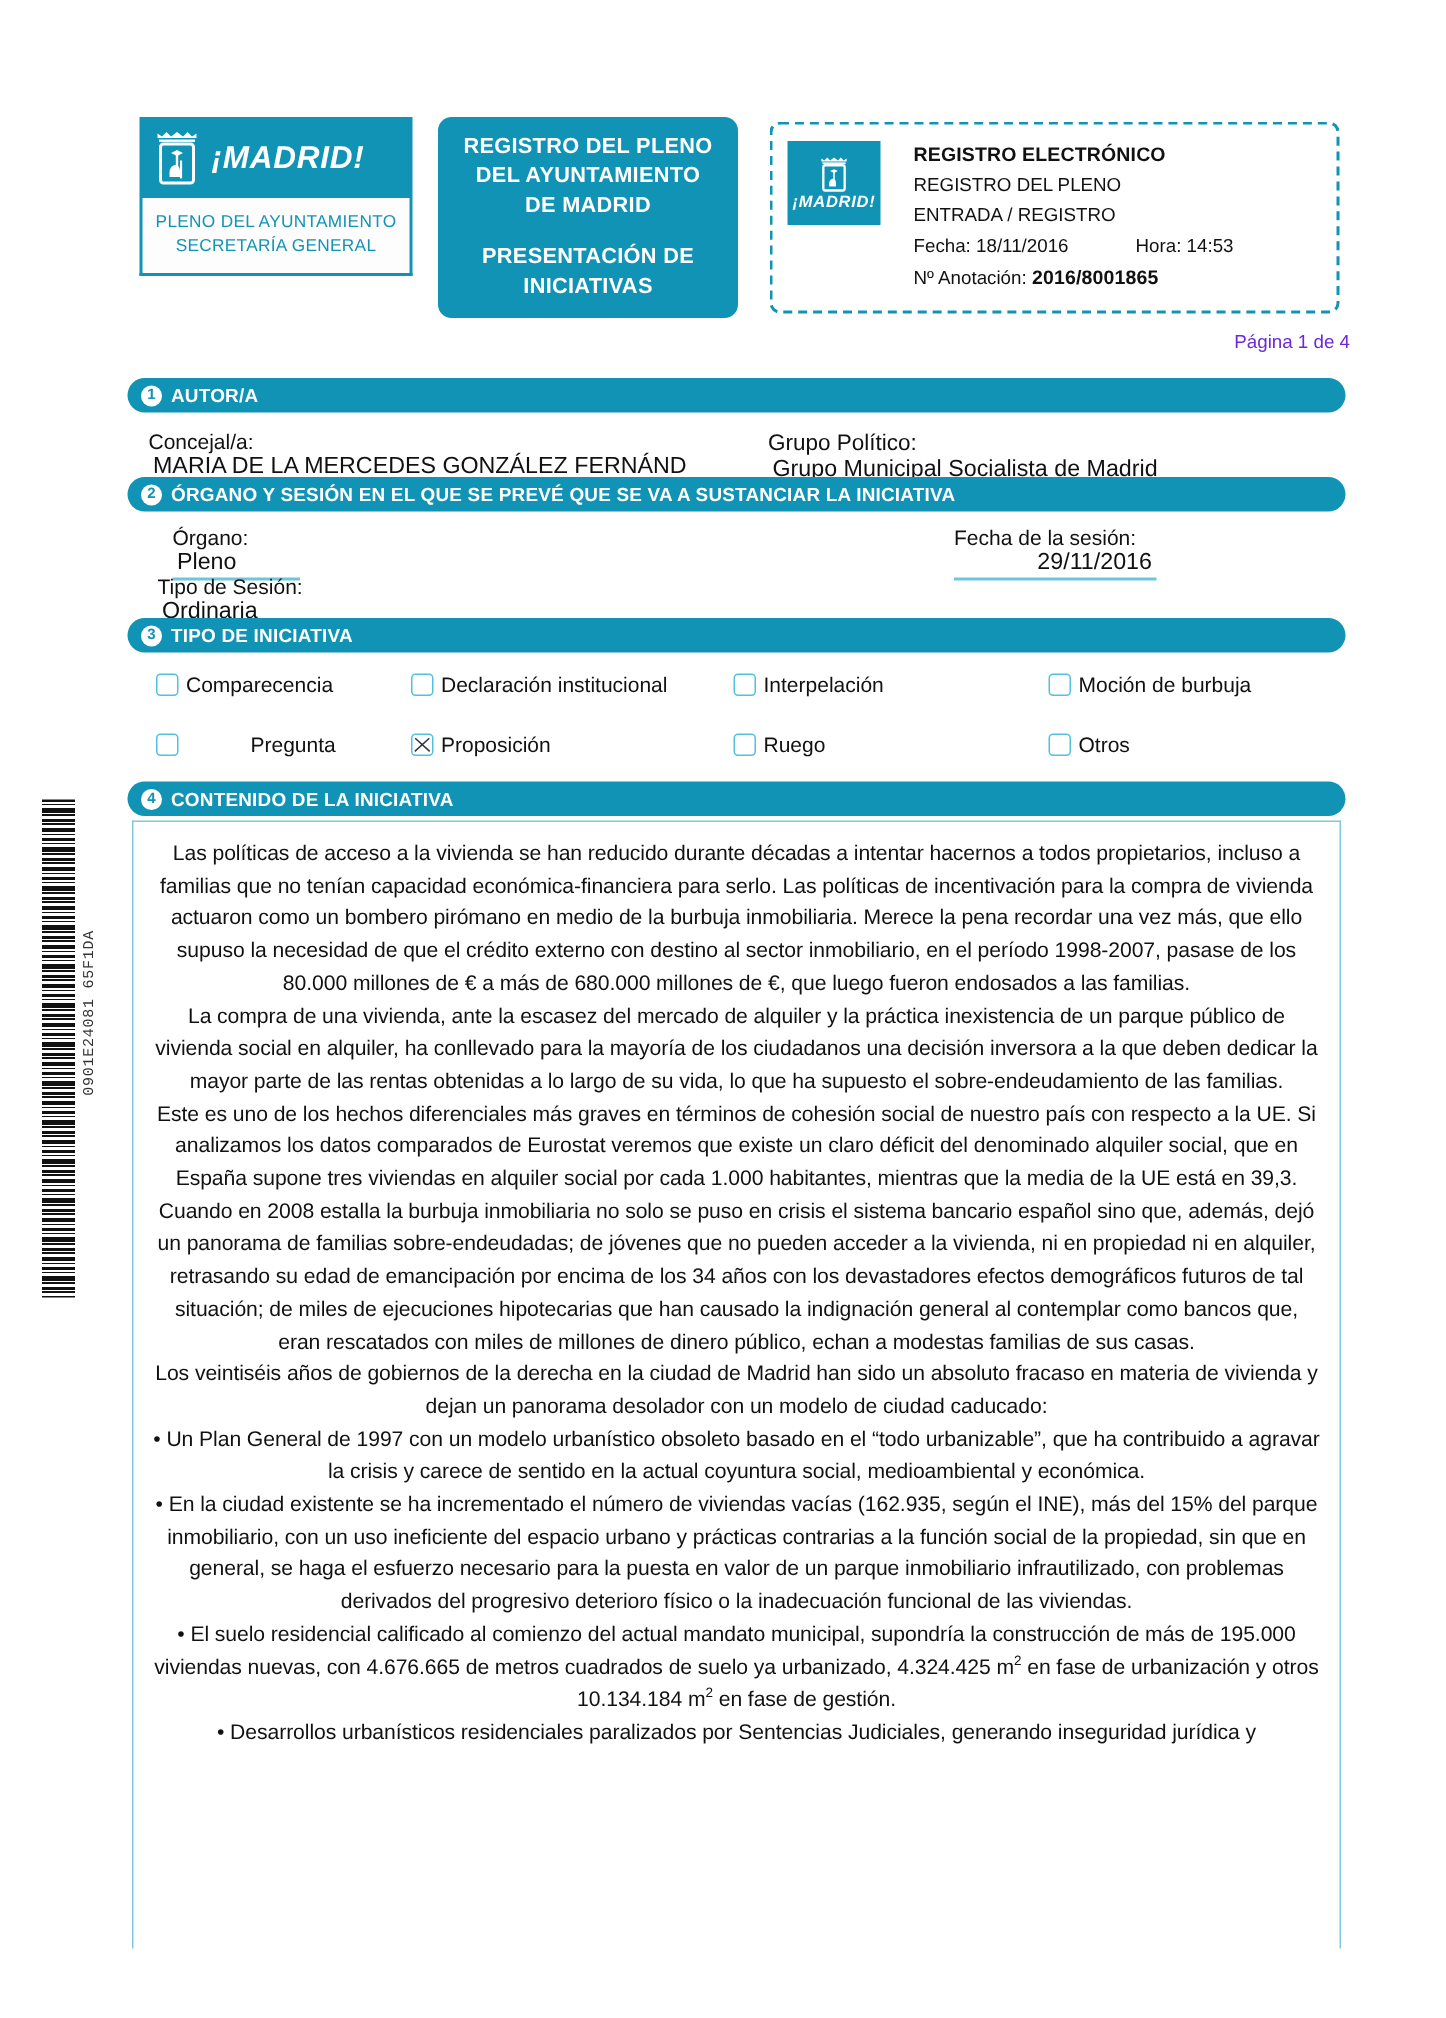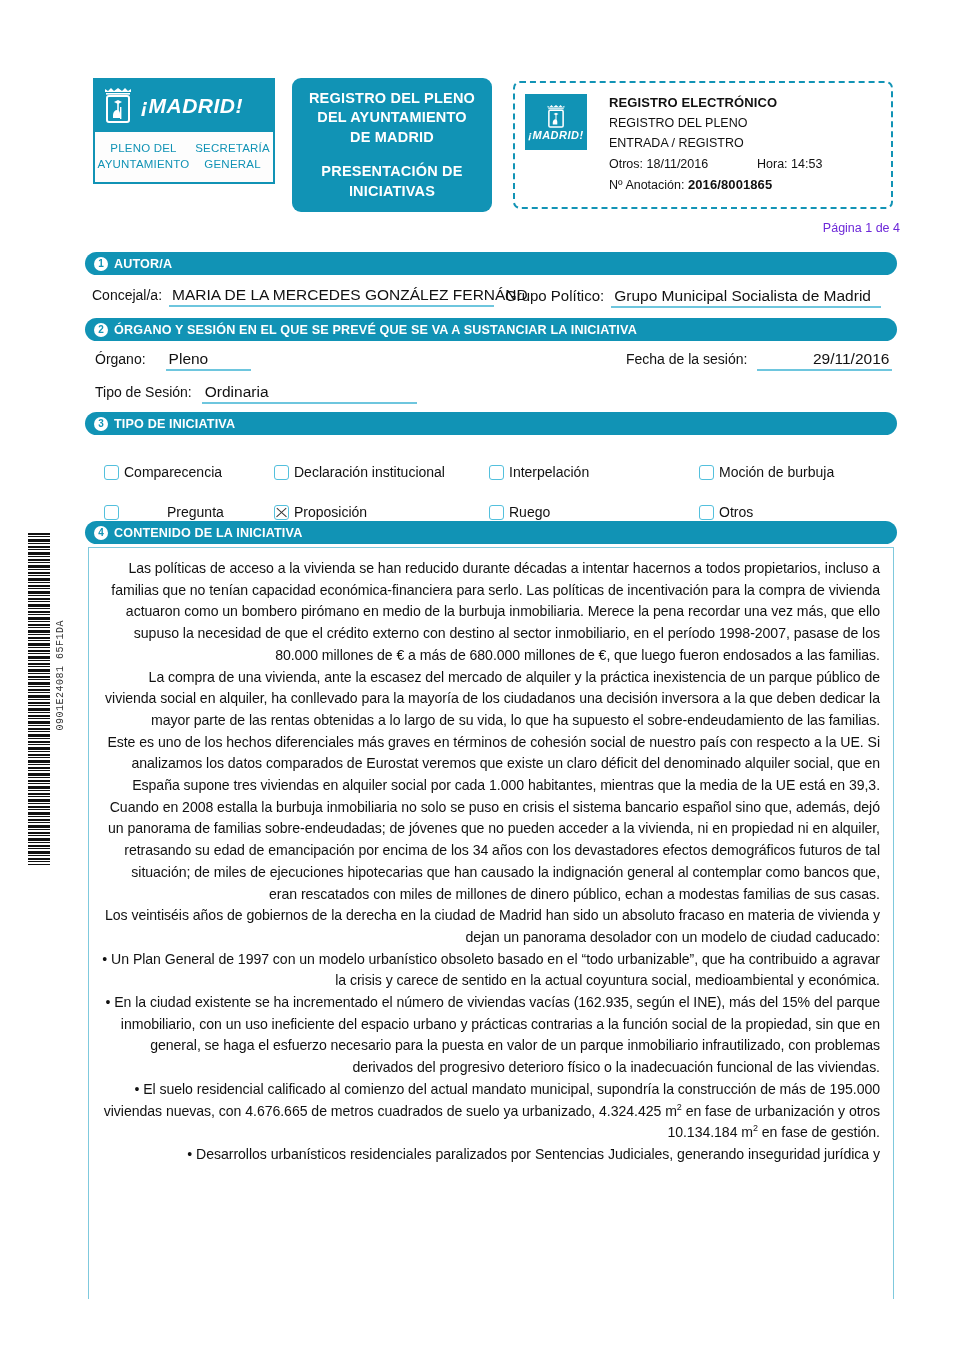--- a/index.html
+++ b/index.html
@@ -73,21 +73,21 @@
     letter-spacing: 0.5px;
     font-style: italic;
     line-height: 1;
     white-space: nowrap;
   }
   .logo-bottom {
     border: 2px solid #1193b5;
     border-top: none;
     background: #fdfdfd;
     height: 52px;
-    display: flex; flex-direction: row;
+    display: flex; flex-direction: column;
     align-items: center; justify-content: center;
     color: #1193b5;
     font-size: 11.5px;
     line-height: 1.35;
     text-align: center;
     letter-spacing: 0.2px;
   }
 
   .title-block {
     position: absolute;
@@ -163,33 +163,33 @@
     font-size: 10px;
     font-weight: bold;
     display: inline-flex;
     align-items: center; justify-content: center;
     margin-right: 6px;
     flex: 0 0 auto;
     line-height: 1;
   }
 
   
-  .field-row { position: absolute; display: flex; align-items: baseline; font-size: 14px; }
+  .field-row { position: absolute; display: flex; align-items: baseline; font-size: 14px; flex-direction: column; }
   .flabel { color: #111; font-size: 14px; white-space: nowrap; }
   .fvalue {
     border-bottom: 2px solid #6ec6de;
     font-size: 15.5px;
     color: #111;
     padding: 0 3px 1px 3px;
     white-space: nowrap;
     display: inline-block;
   }
 
   
-  .cbox-grid { position: absolute; left: 104px; top: 464px; width: 790px; }
+  .cbox-grid { position: absolute; left: 104px; top: 448px; width: 790px; }
   .cbox-row { display: flex; height: 40px; align-items: flex-start; }
   .cbox-cell { display: flex; align-items: center; gap: 5px; font-size: 14px; color: #111; }
   .cb {
     width: 15px; height: 15px;
     border: 1.6px solid #53c0dd;
     border-radius: 3px;
     background: #fff;
     flex: 0 0 auto;
     position: relative;
   }
@@ -211,21 +211,21 @@
     border: 1.5px solid #7fc9dd;
     border-bottom: none;
     padding: 10px 13px 0 13px;
     overflow: hidden;
   }
   .content-box p {
     margin: 0;
     font-size: 14.1px;
     line-height: 1.54;
     color: #111;
-    text-align: right;
+    text-align: center;
     letter-spacing: -0.05px;
   }
   sup { font-size: 9px; vertical-align: super; }
 </style>
 </head>
 <body>
 
 <div class="page">
 
   <div class="barcode-strip">
@@ -273,21 +273,21 @@
           <path d="M12 30 c0 -3 2 -5 4 -5 c2 0 3 2 3 4 l0 4 l-7 0 z" fill="#fff"></path>
         </svg>
         <span class="madrid-word">¡MADRID!</span>
       </div>
       <div class="reg-lines">
         <div class="bold">REGISTRO ELECTRÓNICO</div>
         <div>REGISTRO DEL PLENO</div>
         <div>ENTRADA / REGISTRO</div>
         <div class="reg-row">
           <span class="fecha">
-            <span>Otros:</span>
+            <span>Fecha:</span>
             <span>18/11/2016</span>
           </span>
           <span>
             <span>Hora:</span>
             <span>14:53</span>
           </span>
         </div>
         <div>
           <span>Nº Anotación:</span>
           <span class="bold">2016/8001865</span>

